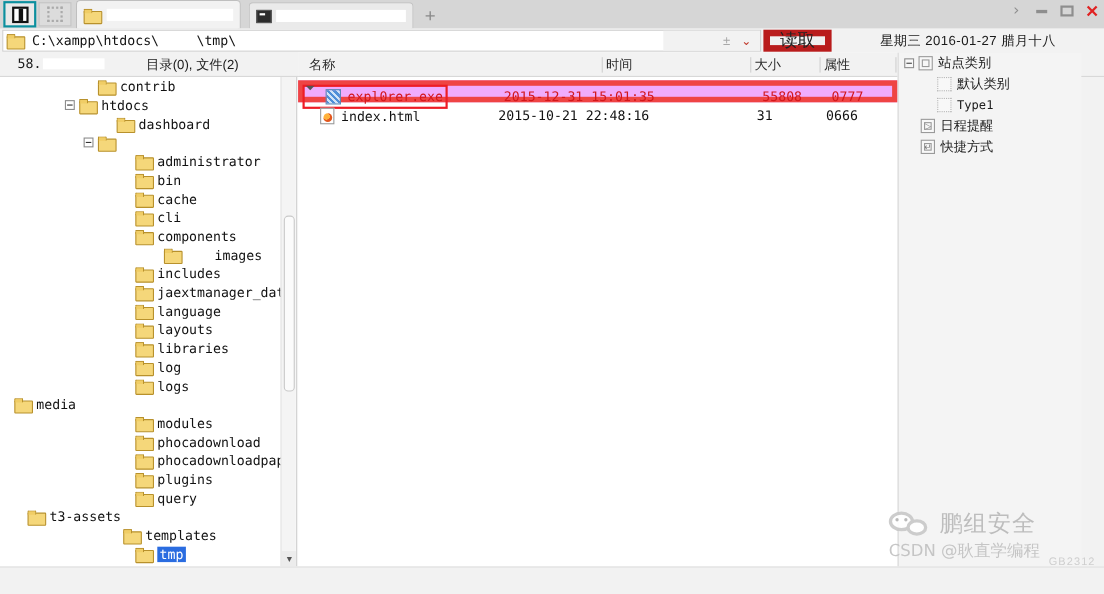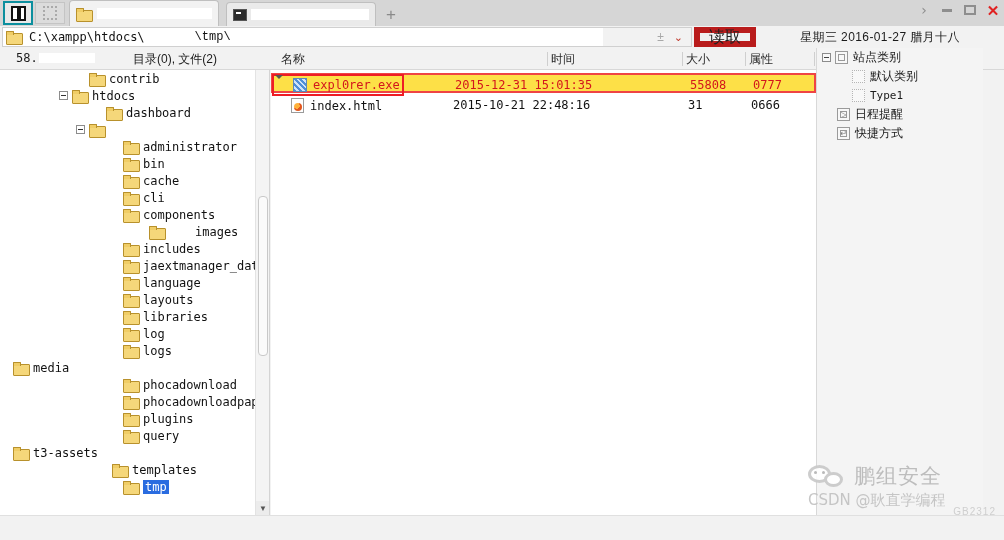--- a/index.html
+++ b/index.html
@@ -257,22 +257,22 @@
     width: 1px; height: 14px;
     background: #cfcfcf;
   }
   .frow {
     position: relative;
     height: 20px;
     font-family: "DejaVu Sans Mono", monospace;
     font-size: 12px;
   }
   .frow.selected {
-    background: #fde047;
-    border: 2px solid #ef4444;
+    background: #f0abfc;
+    border: 5px solid #ef4444;
   }
   .frow .c-name {
     position: absolute; left: 20px; top: 3px;
     display: flex; align-items: center;
   }
   .frow .c-time { position: absolute; left: 182px; top: 3px; }
   .frow .c-size { position: absolute; left: 417px; top: 3px; }
   .frow .c-attr { position: absolute; left: 480px; top: 3px; }
   .red { color: #d3161c; }
   .blk { color: #111; }
@@ -433,21 +433,21 @@
           <span class="wc-close">✕</span>
         </div>
     </div>
   </div>
 
   <div class="pathbar">
     <div class="path-input">
       <span class="fico"></span>
       <span class="path-text">C:\xampp\htdocs\</span>
         <span class="path-redact"></span>
-        <span class="path-text" style="margin-left:16px;font-family:Liberation Mono, monospace;">\tmp\</span>
+        <span class="path-text" style="margin-left:0;">\tmp\</span>
       <span style="flex:1"></span>
       <div class="path-tools">
         <span class="plusminus">±</span>
         <span class="chev-red">⌄</span>
       </div>
     </div>
     <div class="read-btn">读取</div>
     <div class="date-strip">星期三  2016-01-27  腊月十八</div>
   </div>
 
@@ -547,38 +547,43 @@
           <span class="tname">logs</span>
         </div>
         <div class="tree-row" style="">
           <span class="exp blank"></span>
           <span class="fico"></span>
           <span class="tname">media</span>
         </div>
         <div class="tree-row" style="padding-left: 110px;">
           <span class="exp blank"></span>
           <span class="fico"></span>
+          <span class="tname">modules</span>
+        </div>
+        <div class="tree-row" style="padding-left: 110px;">
+          <span class="exp blank"></span>
+          <span class="fico"></span>
           <span class="tname">phocadownload</span>
         </div>
         <div class="tree-row" style="padding-left: 110px;">
           <span class="exp blank"></span>
           <span class="fico"></span>
           <span class="tname">phocadownloadpap</span>
         </div>
         <div class="tree-row" style="padding-left: 110px;">
           <span class="exp blank"></span>
           <span class="fico"></span>
           <span class="tname">plugins</span>
         </div>
         <div class="tree-row" style="padding-left: 110px;">
           <span class="exp blank"></span>
           <span class="fico"></span>
           <span class="tname">query</span>
         </div>
-        <div class="tree-row" style="">
+        <div class="tree-row" style=" margin-left: 12px;">
           <span class="exp blank"></span>
           <span class="fico"></span>
           <span class="tname">t3-assets</span>
         </div>
         <div class="tree-row" style="padding-left: 99px;">
           <span class="exp blank"></span>
           <span class="fico"></span>
           <span class="tname">templates</span>
         </div>
         <div class="tree-row" style="padding-left: 110px;">

